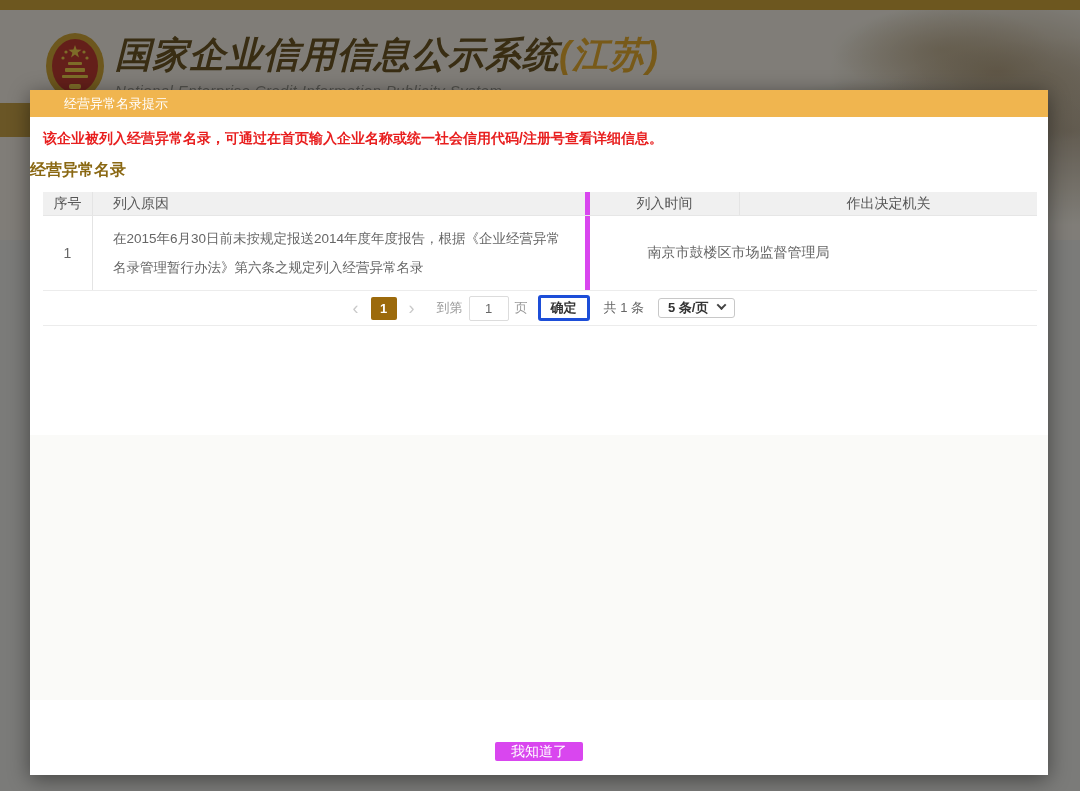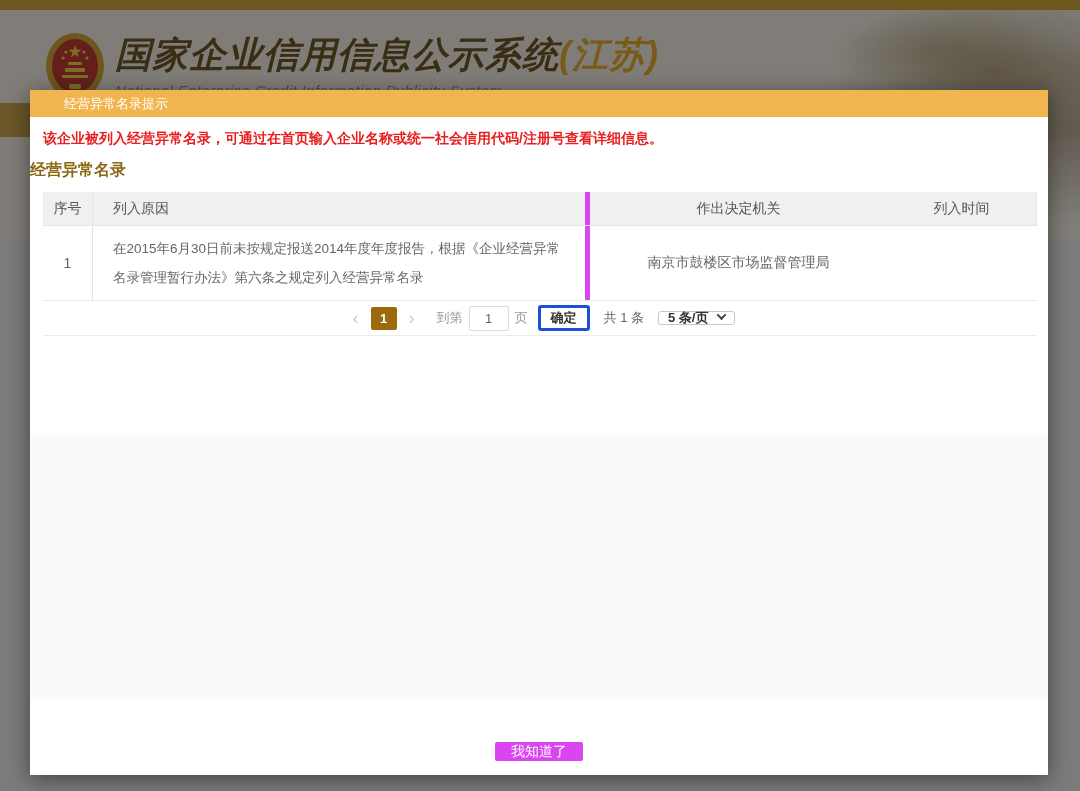--- a/index.html
+++ b/index.html
@@ -42,21 +42,21 @@
   }
   .warning {
     position:absolute; left:13px; top:38px; width:990px;
     color:#e81f1f; font-size:14px; font-weight:bold; line-height:20px;
   }
   .table-title {
     position:absolute; left:0; top:70px; width:100%;
     text-align:left; color:#8a6813; font-size:16px; font-weight:bold;
   }
   .table { position:absolute; left:13px; top:102px; width:994px; font-size:14px; }
-  .thead { display:flex; background:#f0f0f0; height:34px; border-bottom:1px solid #e6e6e6; }
+  .thead { display:flex; background:#f0f0f0; height:24px; border-bottom:1px solid #e6e6e6; }
   .th { display:flex; align-items:center; color:#555555; }
   .trow { display:flex; background:#ffffff; border-bottom:1px solid #ececec; min-height:64px; }
   .td { display:flex; align-items:center; color:#666666; }
   .c1 { width:50px; justify-content:center; border-right:1px solid #e4e4e4; }
   .c2 { width:497px; padding:8px 20px; justify-content:flex-start; border-right:5px solid #d946ef; line-height:29px; font-size:13.5px; }
   .thead .c2 { font-size:14px; padding:0 20px; }
   .c3 { width:150px; justify-content:center; border-right:1px solid #e4e4e4; }
   .c4 { width:297px; justify-content:center; }
   .th.c4, .td.c4 { border-right:none; }
 
@@ -76,21 +76,21 @@
   .pg-input {
     width:40px; height:25px; border:1px solid #dcdcdc; border-radius:2px;
     text-align:center; font-size:13px; color:#666666; outline:none;
   }
   .pg-confirm {
     height:26px; padding:0 10px; background:#ffffff; border:3px solid #1d4ed8;
     border-radius:3px; font-weight:bold; font-size:13px; color:#333333; cursor:pointer;
   }
   .pg-total { color:#666666; margin:12px 14px; }
   .pg-select {
-    display:inline-flex; align-items:center; height:14px; padding:4px 9px;
+    display:inline-flex; align-items:center; height:20px; padding:4px 9px;
     border:1px solid #c8c8c8; border-radius:3px; background:#ffffff;
     color:#333333; font-weight:bold; cursor:pointer;
   }
   .pg-select .chev {
     width:7px; height:7px; border-right:2px solid #444; border-bottom:2px solid #444;
     transform:rotate(45deg) translate(-1px,-1px); margin-left:10px; margin-top:-3px;
   }
 
   .shade { position:absolute; left:0; top:345px; width:100%; height:265px; background:#fafaf8; }
 
@@ -139,22 +139,22 @@
     </div>
 
     <div class="warning">该企业被列入经营异常名录，可通过在首页输入企业名称或统一社会信用代码/注册号查看详细信息。</div>
 
     <div class="table-title">经营异常名录</div>
 
     <div class="table">
       <div class="thead">
         <div class="th c1">序号</div>
         <div class="th c2">列入原因</div>
+        <div class="th c3">列入时间</div>
         <div class="th c4">作出决定机关</div>
-        <div class="th c3">列入时间</div>
       </div>
       <div class="trow">
         <div class="td c1">1</div>
         <div class="td c2">在2015年6月30日前未按规定报送2014年度年度报告，根据《企业经营异常名录管理暂行办法》第六条之规定列入经营异常名录</div>
         <div class="td c4">南京市鼓楼区市场监督管理局</div>
       </div>
 
       <div class="pagination">
         <span class="pg-chevron">‹</span>
         <span class="pg-current">1</span>

